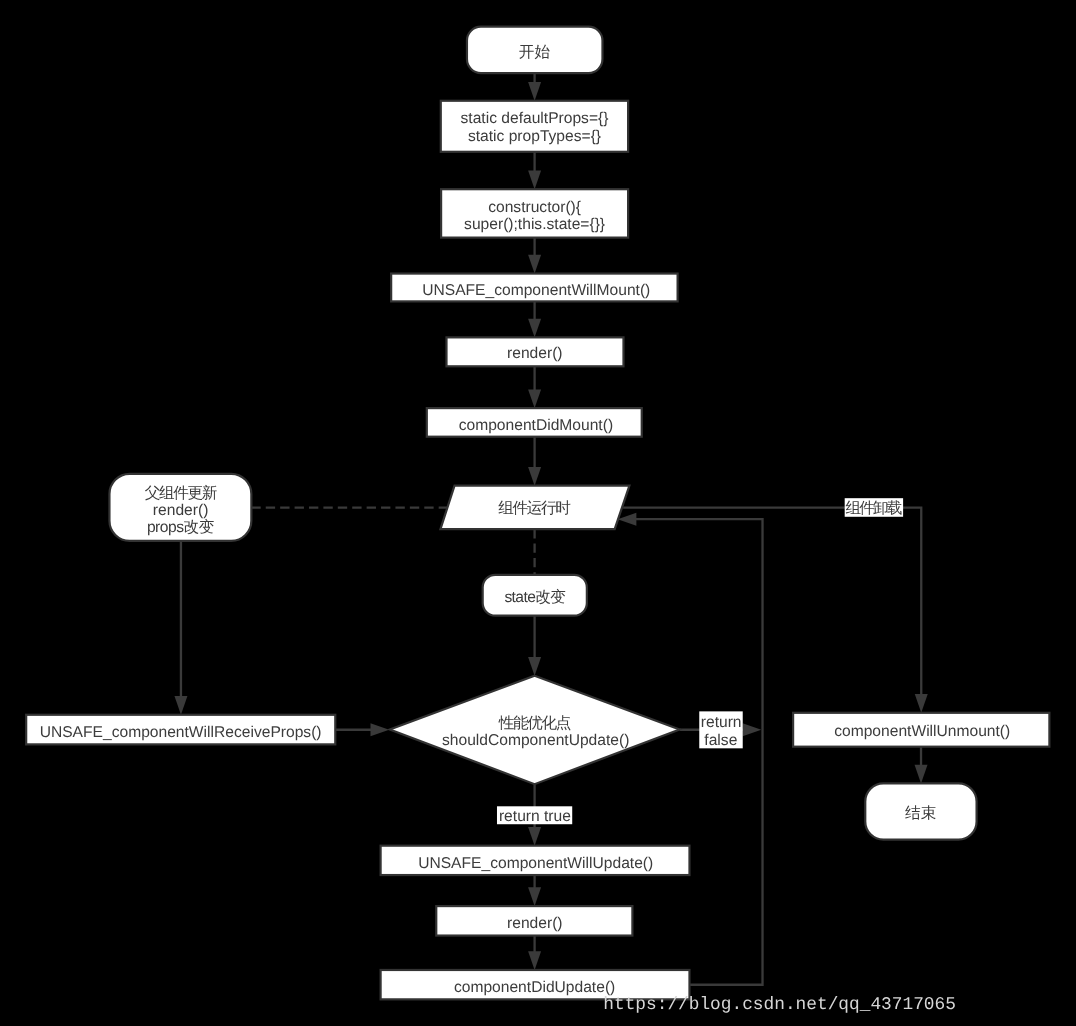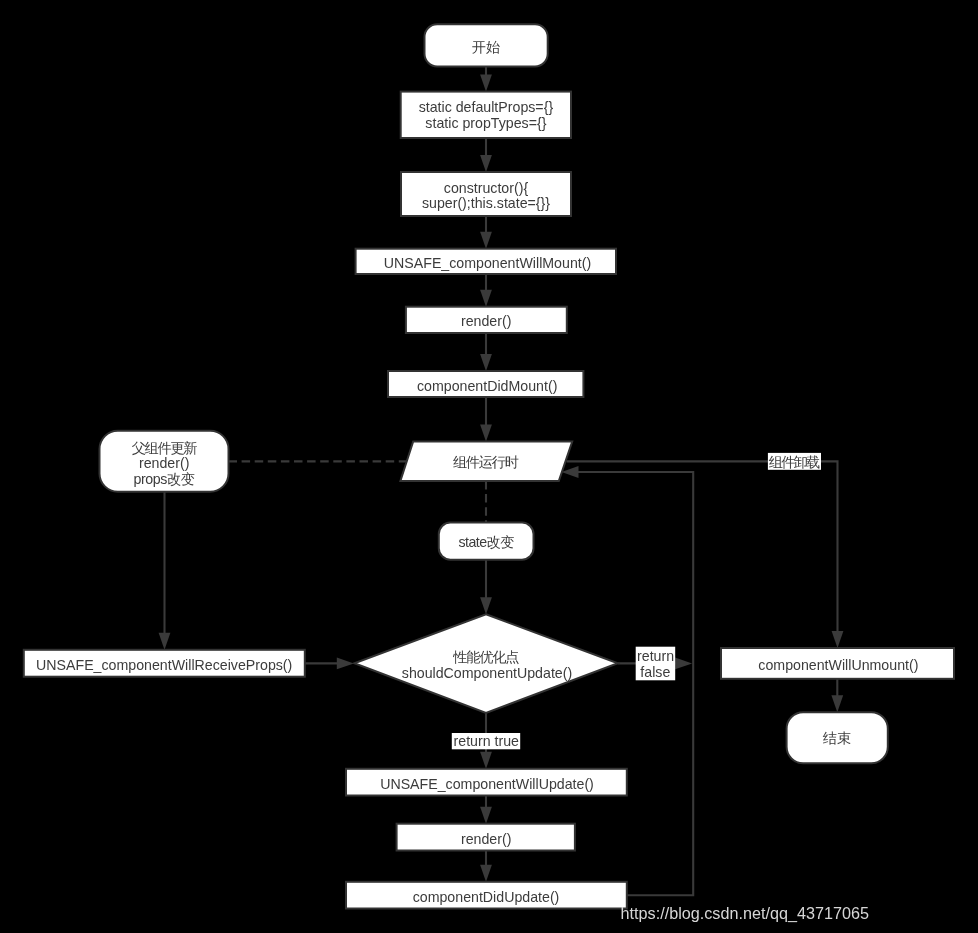--- a/index.html
+++ b/index.html
@@ -11,21 +11,21 @@
   .nt{font-family:"Liberation Sans",sans-serif;fill:#3c3c3c;font-size:14.2px;
       text-anchor:middle;}
   .nodebox{fill:#ffffff;stroke:#333333;stroke-width:2;stroke-linejoin:miter;stroke-miterlimit:20;}
   .ln{fill:none;stroke:#3a3a3a;stroke-width:2.1;}
   .lnp{fill:none;stroke:#3a3a3a;stroke-width:2.1;}
   .dln{fill:none;stroke:#3a3a3a;stroke-width:2.1;stroke-dasharray:8.5 4.6;}
   .arrowhead{fill:#3a3a3a;stroke:none;}
   .lblbg{fill:#ffffff;stroke:none;}
 
   #watermark{position:absolute;right:7px;bottom:11px;transform:translateZ(0);}
-  #wm-url{color:#d6d6d6;font-size:16.2px;font-family:Liberation Sans, sans-serif;
+  #wm-url{color:#d6d6d6;font-size:16.2px;font-family:Liberation Mono, monospace;
           letter-spacing:0px;text-align:right;line-height:17px;}
   #wm-logo{position:absolute;left:878.4px;top:941px;width:95px;height:21px;transform:translateZ(0);}
   #wm-ellipse{position:absolute;left:0px;top:0px;width:43px;height:21px;border-radius:50%;
       background:radial-gradient(ellipse at 50% 5%, #fd8b83 0%, #fa645b 25%, #f43b32 55%, #ef2018 80%, #ec120a 100%);}
   #wm-php{position:absolute;left:0;top:1px;width:43px;height:21px;line-height:21px;
       text-align:center;color:#fff;font-style:italic;font-weight:600;font-size:16.5px;
       font-family:"Liberation Sans",sans-serif;letter-spacing:0px;}
   #wm-cn{position:absolute;left:41px;top:2px;height:21px;line-height:21px;
       color:#0ea5e9;font-size:14.5px;letter-spacing:1.8px;white-space:nowrap;
       font-family:"Liberation Sans",sans-serif;}

